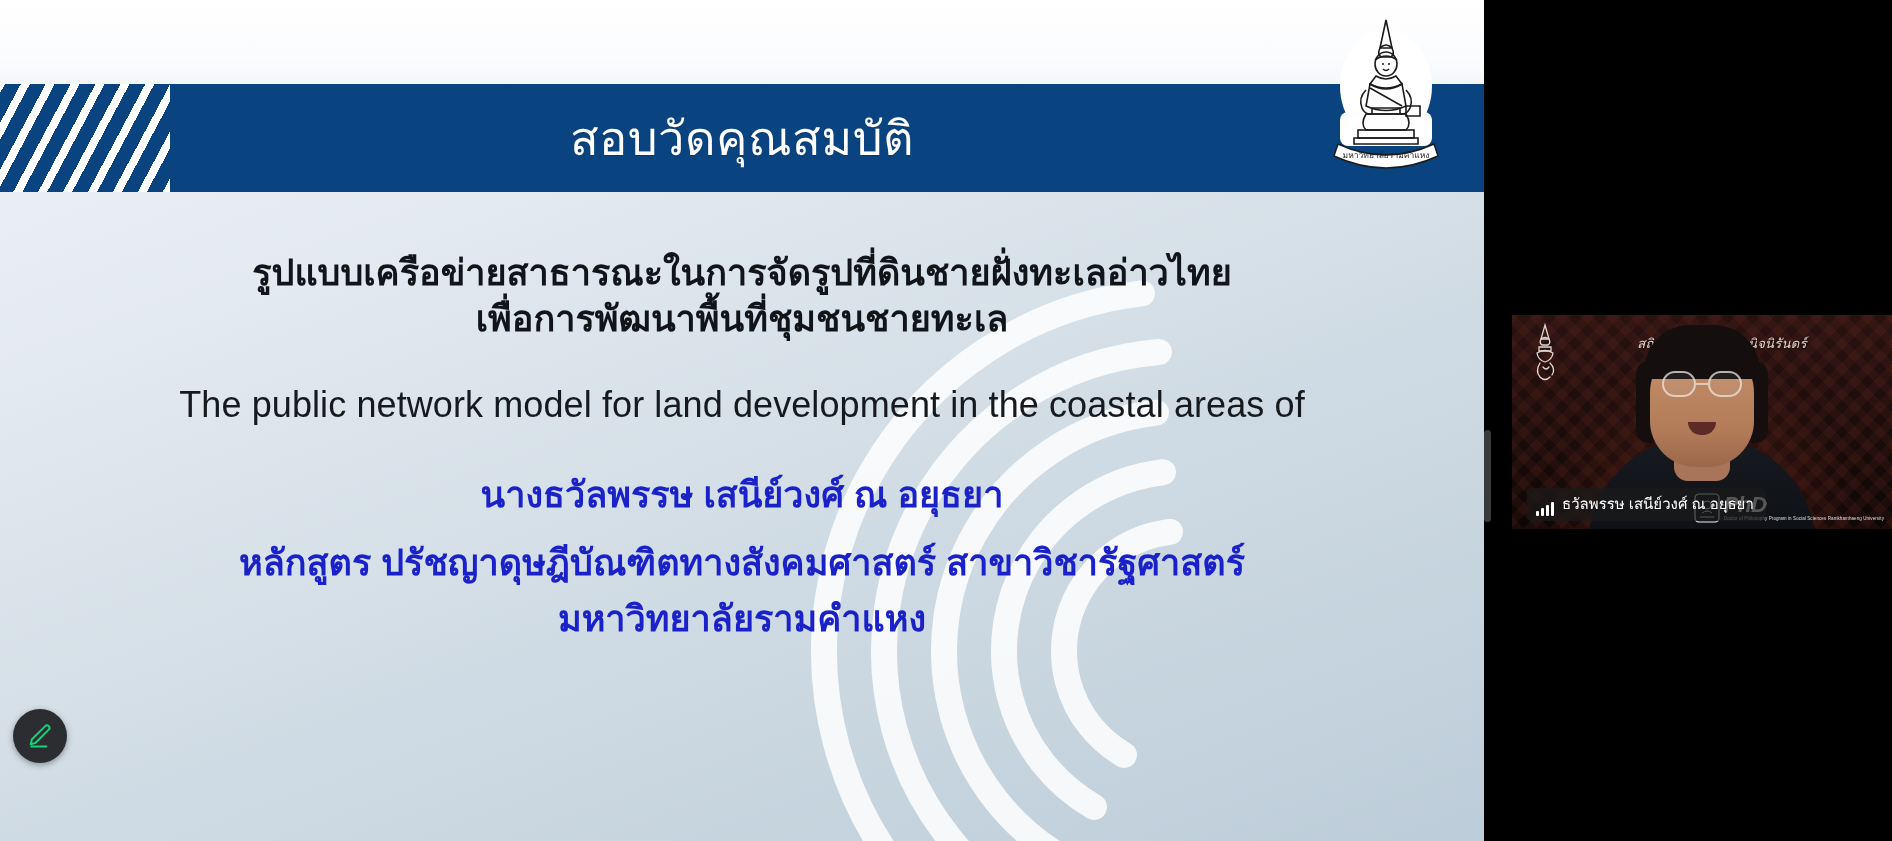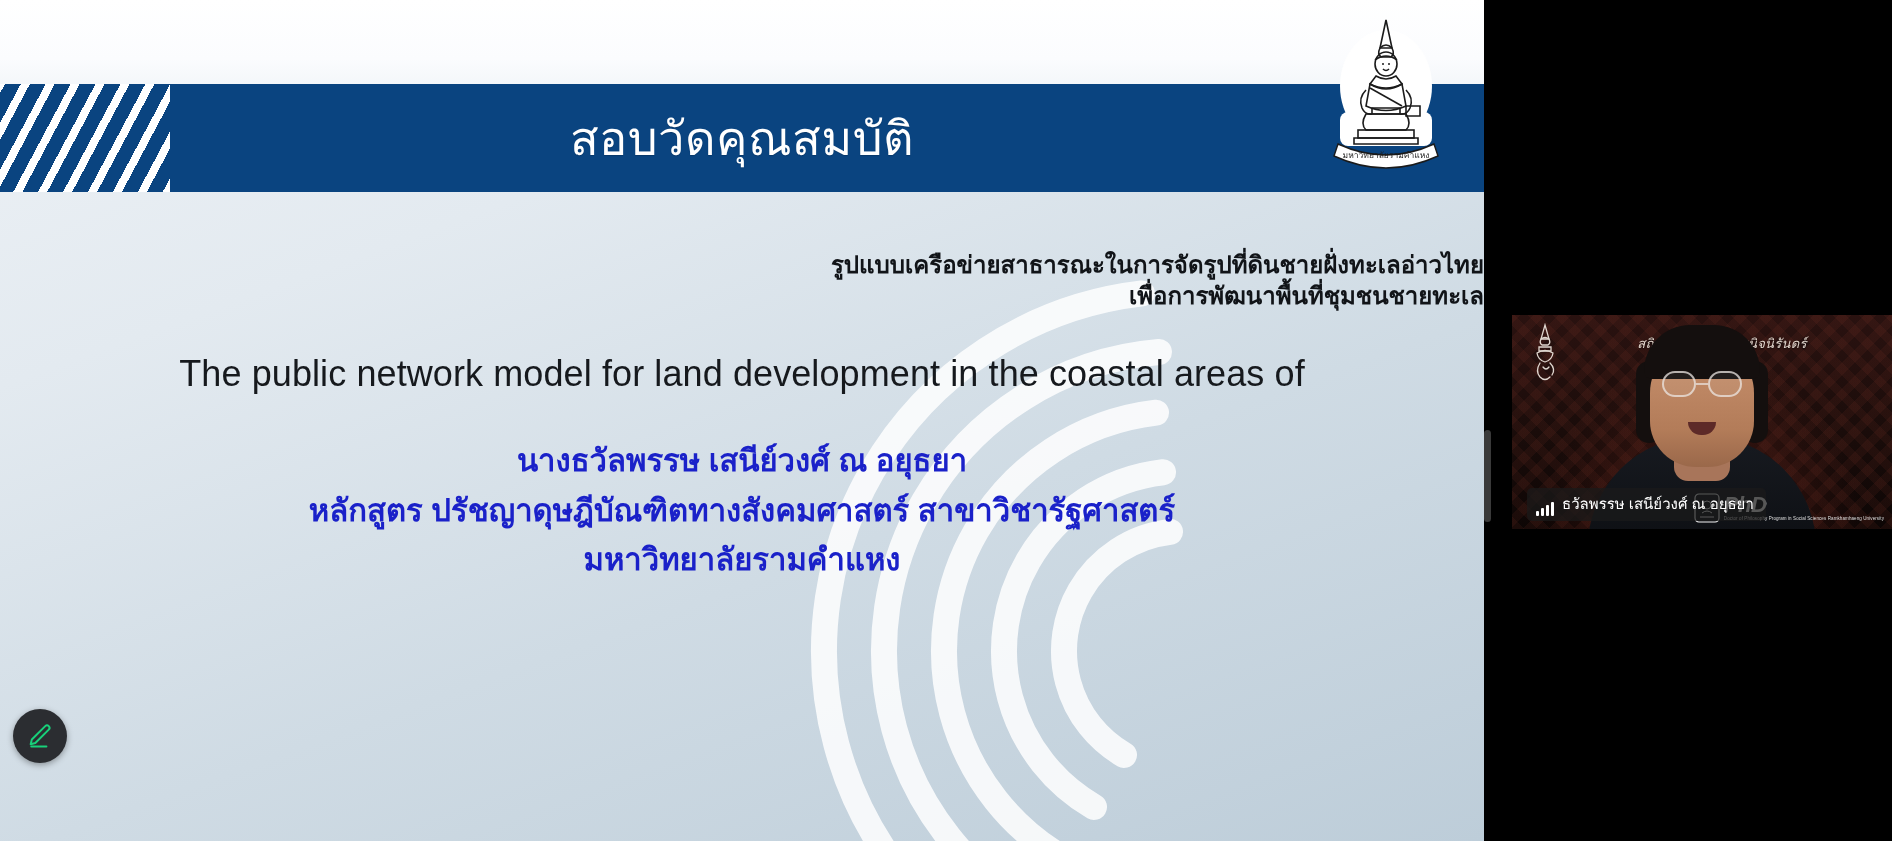--- a/index.html
+++ b/index.html
@@ -61,49 +61,49 @@
   .seal svg { width: 100%; height: 100%; display: block; }
 
   
   .arcs { position: absolute; right: -40px; bottom: -190px; width: 760px; height: 760px; pointer-events: none; }
   .arcs svg { width: 100%; height: 100%; }
 
   
   .content { position: absolute; left: 0; top: 192px; width: 100%; height: 649px; }
 
   .th-line {
-    text-align: right;
+    text-align: center;
     color: #111418;
-    font-size: 24px;
+    font-size: 36px;
     font-weight: 700;
     line-height: 1.28;
   }
   .th-l1 { margin-top: 58px; }
   .th-l2 { margin-top: 0; }
 
   .en-line {
     text-align: center;
     color: #16191d;
     font-size: 36px;
     font-weight: 400;
     line-height: 1.3;
     letter-spacing: .1px;
   }
   .en-l1 { margin-top: 40px; }
   .en-l2 { margin-top: 14px; }
 
   .blue-line {
     text-align: center;
     color: #1a21c9;
-    font-size: 31px;
+    font-size: 36px;
     font-weight: 700;
     line-height: 1.34;
   }
   .bl-1 { margin-top: 42px; }
-  .bl-2 { margin-top: 8px; }
+  .bl-2 { margin-top: 20px; }
   .bl-3 { margin-top: 8px; }
 
   .date-line {
     position: absolute; right: 70px; bottom: 34px;
     color: #111418; font-size: 29px; font-weight: 400;
   }
 
   
   .annot-btn {
     position: absolute; left: 13px; bottom: 78px;

